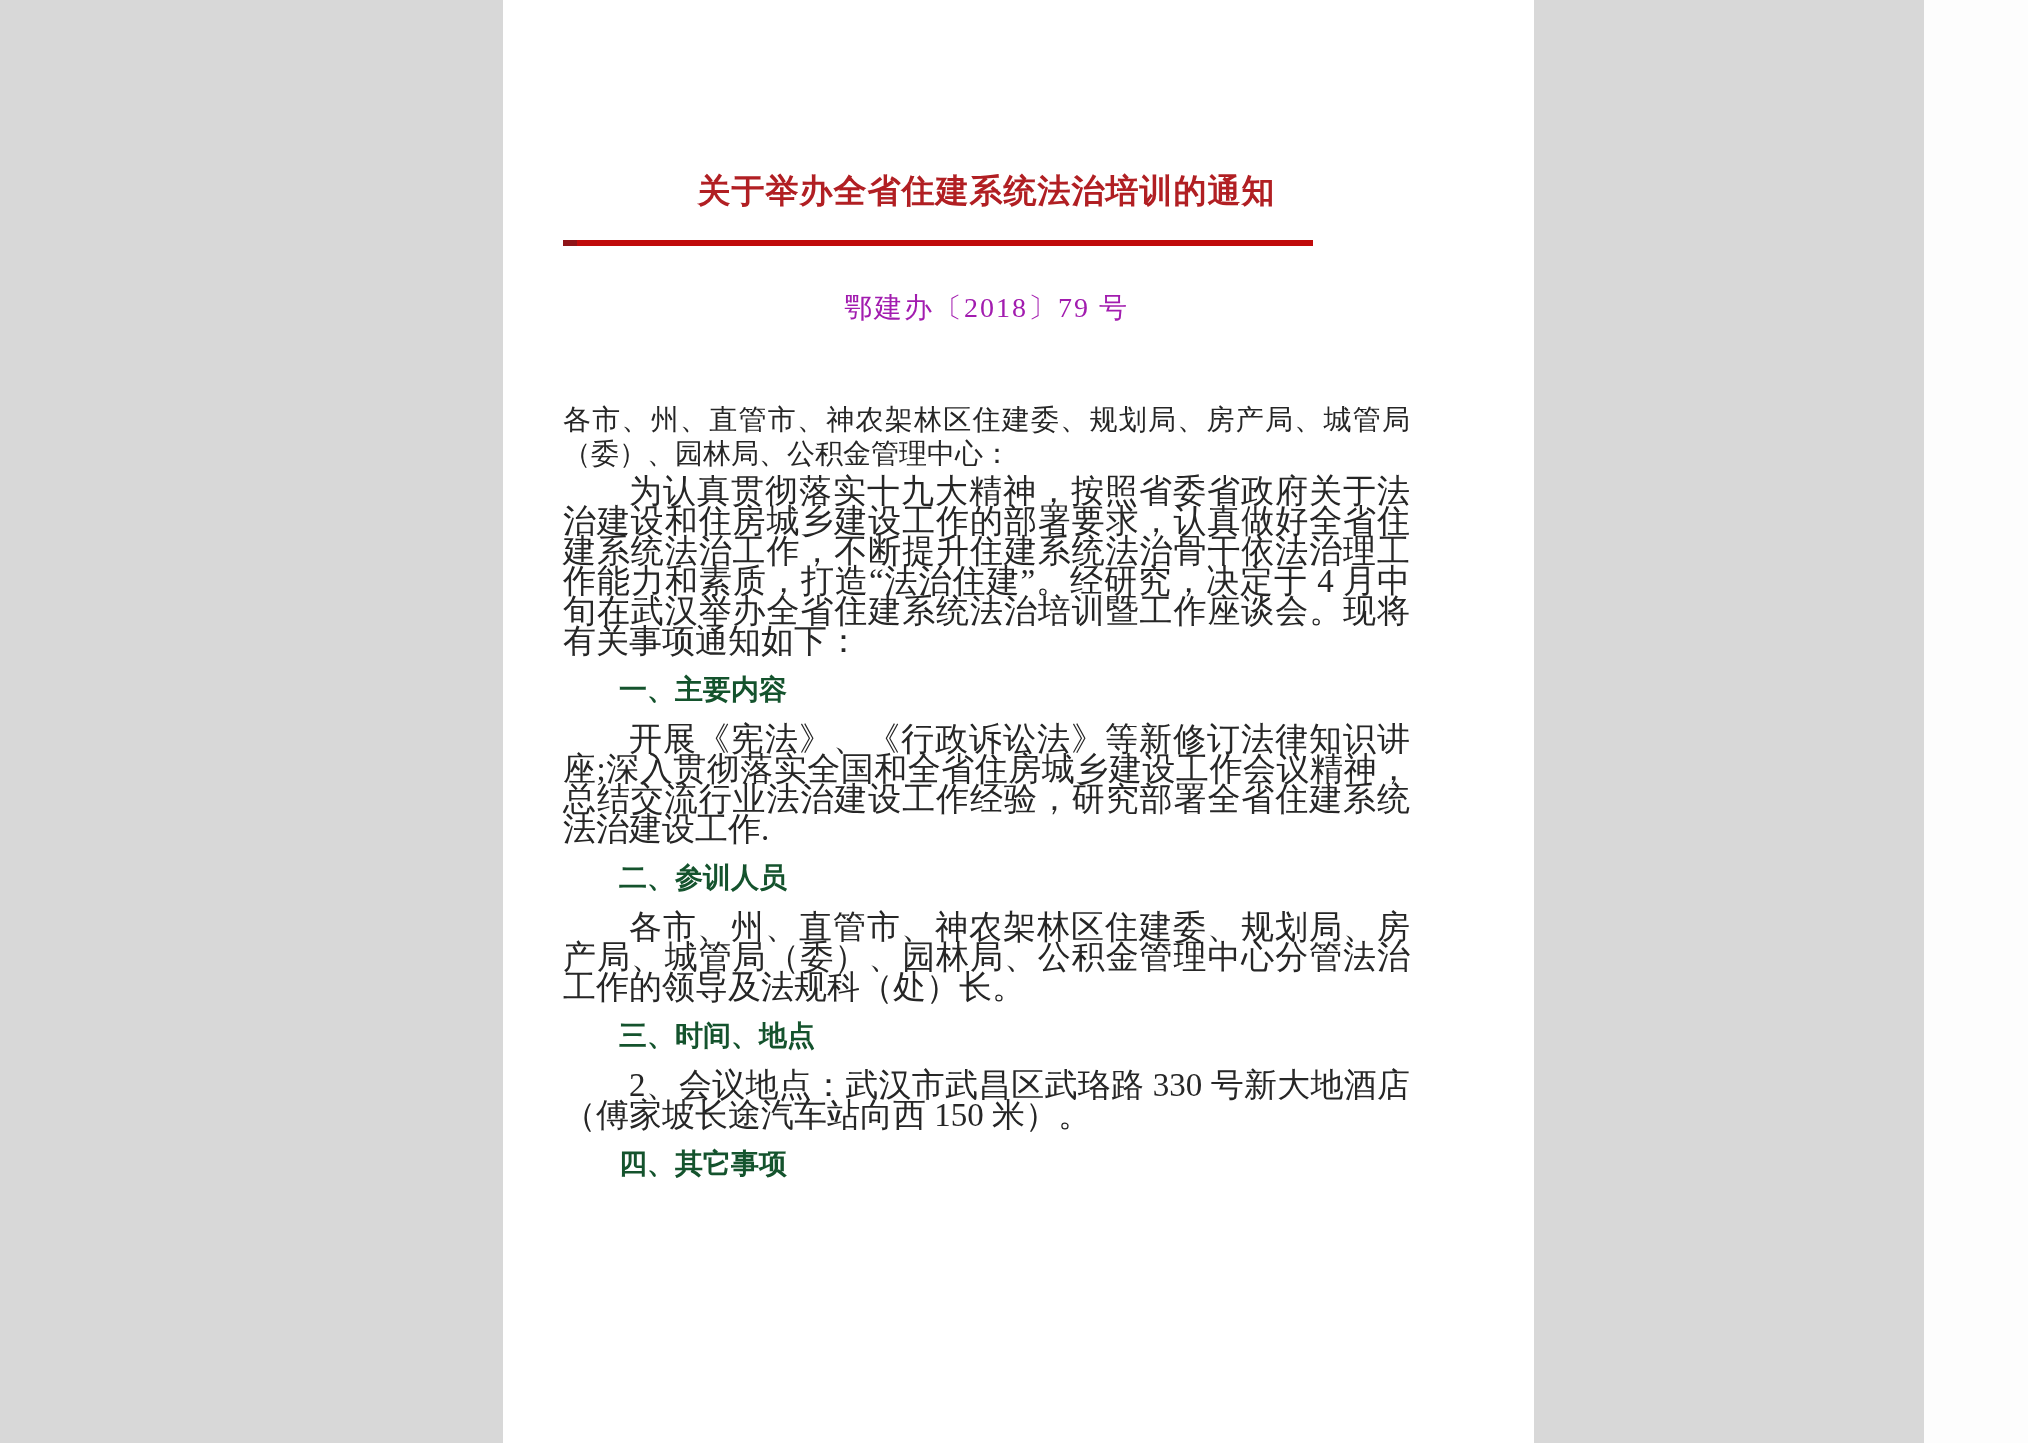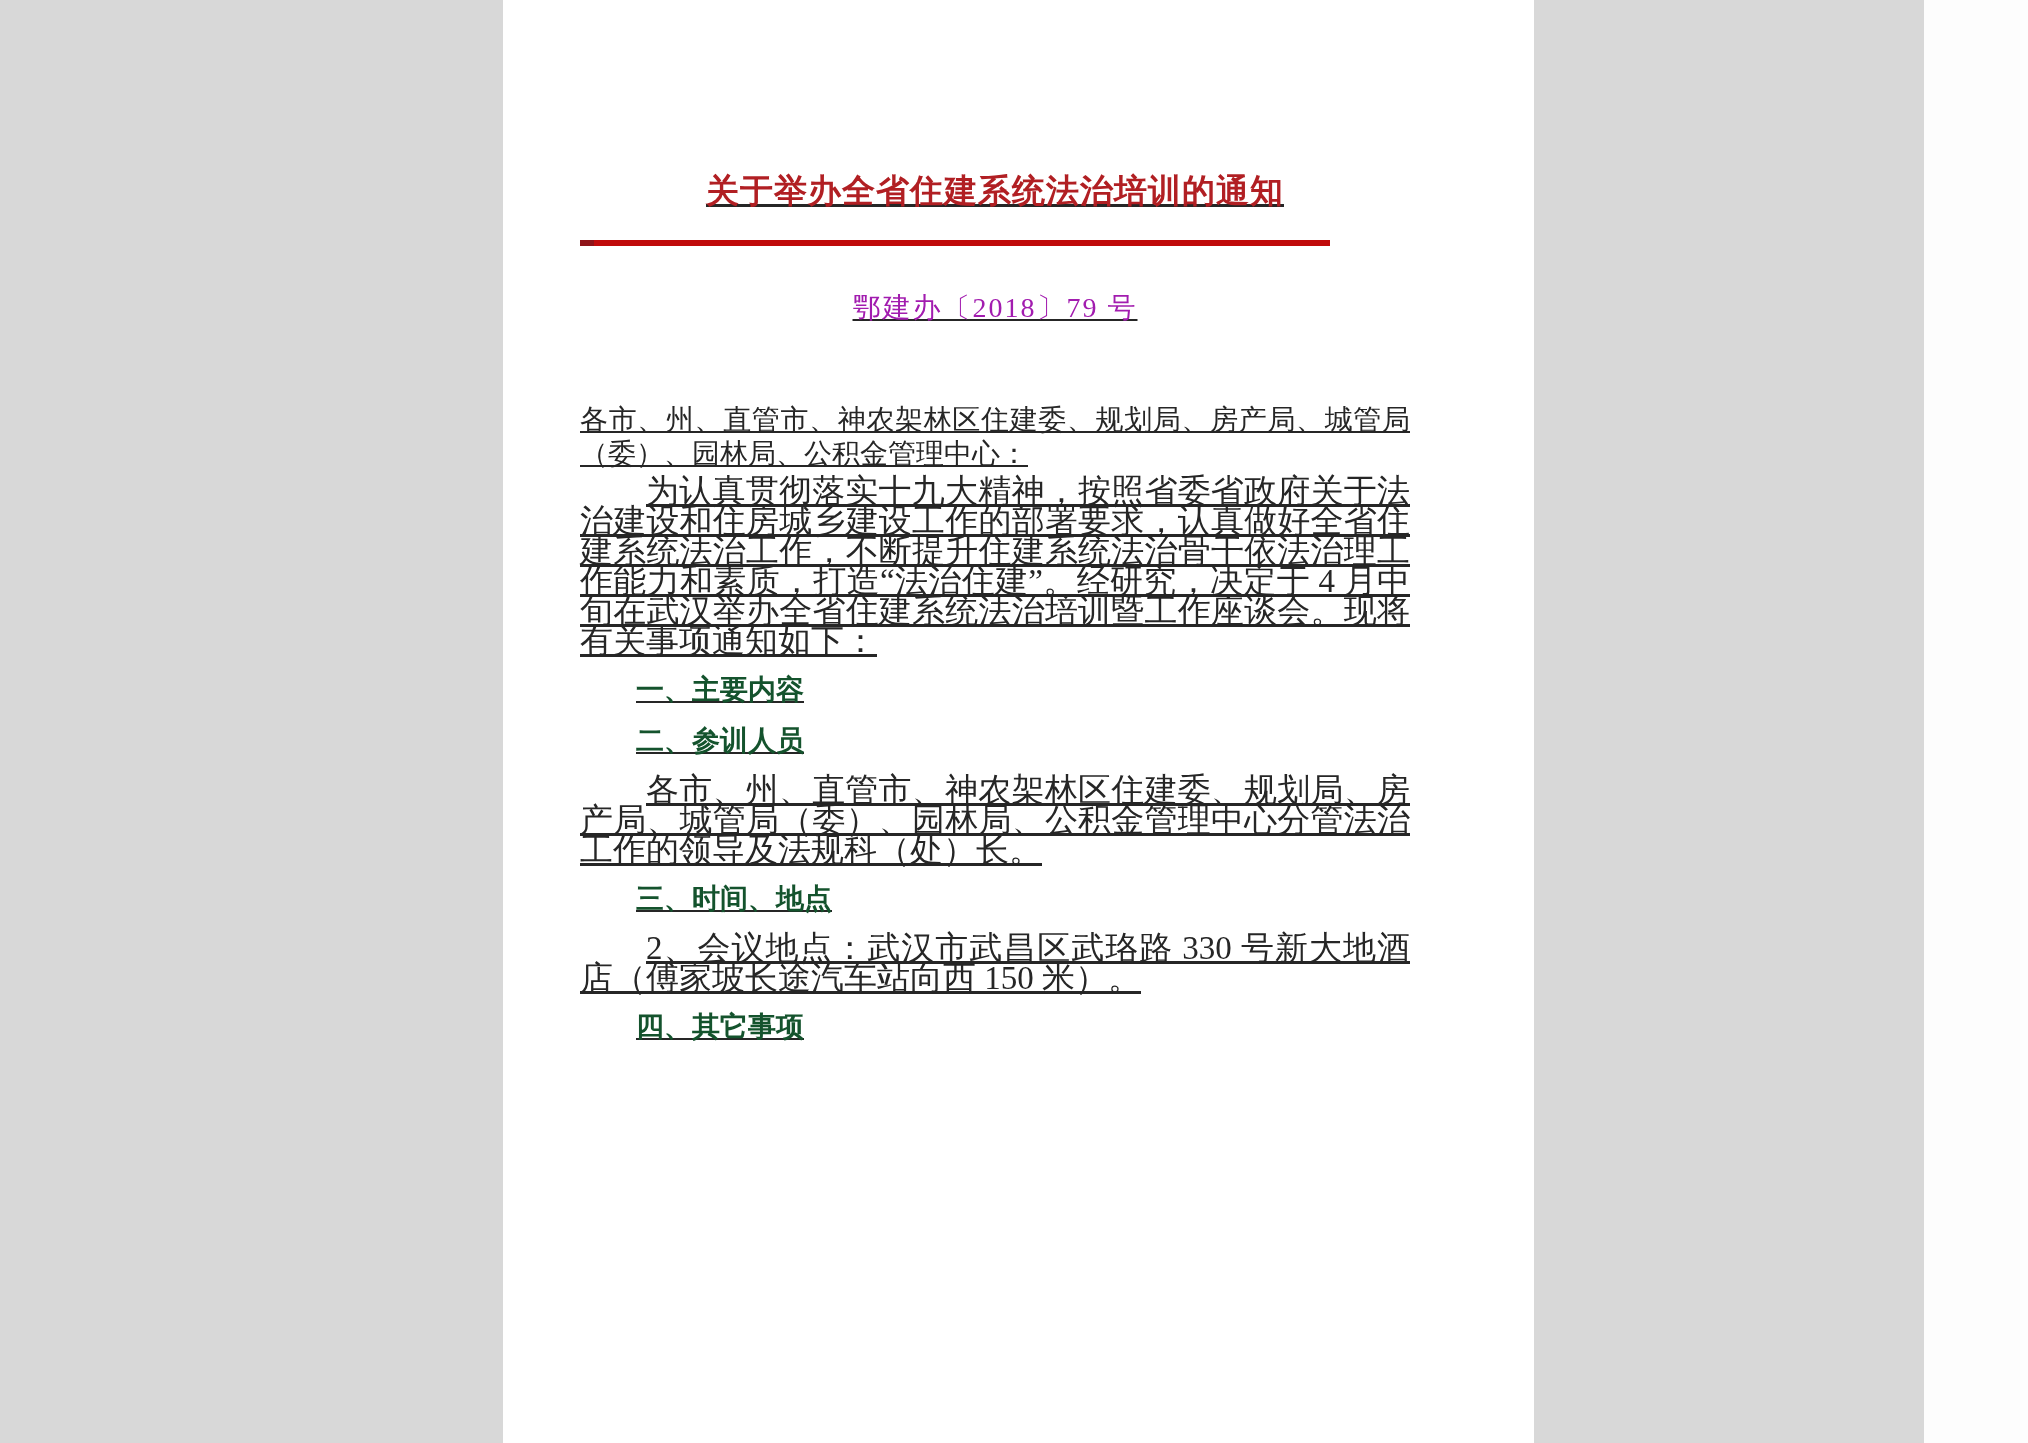--- a/index.html
+++ b/index.html
@@ -22,22 +22,21 @@
     position:absolute;left:0;top:0;
     width:1924px;height:1443px;
     background:var(--canvas-gray);
   }
   .page{
     position:absolute;left:503px;top:0;
     width:1031px;height:1443px;
     background:#ffffff;
   }
   .content{
-    padding:0 124px 0 77px;
-    text-decoration:underline;
+    padding:0 124px 0 60px;
   }
   .title{
     margin-top:170px;
     font-size:33px;
     line-height:42px;
     font-weight:bold;
     letter-spacing:1px;
     text-align:center;
     color:var(--title-red);
   }
@@ -98,20 +97,21 @@
         <span class="rule-cap"></span>
       </div>
 
       <div class="docnum">鄂建办〔2018〕79 号</div>
 
       <p class="address">各市、州、直管市、神农架林区住建委、规划局、房产局、城管局（委）、园林局、公积金管理中心：</p>
 
       <p class="para">为认真贯彻落实十九大精神，按照省委省政府关于法治建设和住房城乡建设工作的部署要求，认真做好全省住建系统法治工作，不断提升住建系统法治骨干依法治理工作能力和素质，打造“法治住建”。经研究，决定于 4 月中旬在武汉举办全省住建系统法治培训暨工作座谈会。现将有关事项通知如下：</p>
 
       <h2 class="heading">一、主要内容</h2>
+      <p class="para">开展《宪法》、《行政诉讼法》等新修订法律知识讲座;深入贯彻落实全国和全省住房城乡建设工作会议精神，总结交流行业法治建设工作经验，研究部署全省住建系统法治建设工作.</p>
 
       <h2 class="heading">二、参训人员</h2>
       <p class="para">各市、州、直管市、神农架林区住建委、规划局、房产局、城管局（委）、园林局、公积金管理中心分管法治工作的领导及法规科（处）长。</p>
 
       <h2 class="heading">三、时间、地点</h2>
       <p class="para">2、会议地点：武汉市武昌区武珞路 330 号新大地酒店（傅家坡长途汽车站向西 150 米）。</p>
 
       <h2 class="heading">四、其它事项</h2>
 
     </div>

